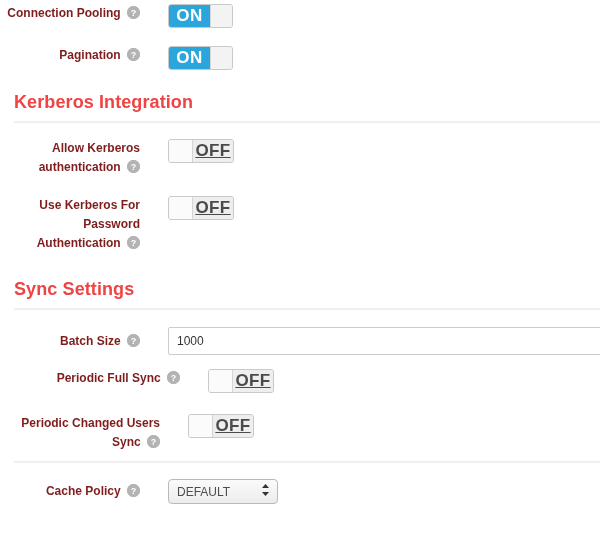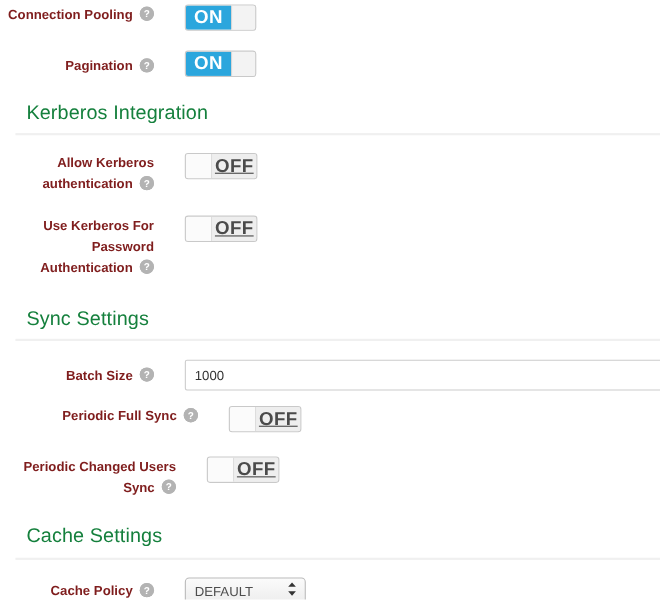--- a/index.html
+++ b/index.html
@@ -98,24 +98,24 @@
   }
   .toggle.off .seg-text {
     width: 40px;
     background: #eeeeee;
     color: #4a4a4a;
     text-decoration: underline;
   }
 
   
   .section-header {
-    padding-left: 24px;
+    padding-left: 14px;
     font-size: 18px;
-    font-weight: normal;
-    color: #15803d;
+    font-weight: bold;
+    color: #ef4444;
     letter-spacing: 0.1px;
   }
   .section-rule {
     height: 2px;
     background: #f0f0f0;
     margin-left: 14px;
   }
 
   
   .text-input {
@@ -176,21 +176,21 @@
       </span>
     </div>
     <div class="field-col">
       <div class="toggle on">
         <span class="seg seg-text">ON</span>
         <span class="seg seg-handle"></span>
       </div>
     </div>
   </div>
 
-  <div class="form-row" style="margin-top:18px;align-items:flex-end;">
+  <div class="form-row" style="margin-top:18px;">
     <div class="label-col">
       <span>Pagination</span>
       <span class="help-icon">
         <svg width="13" height="13" viewBox="0 0 13 13" aria-hidden="true">
           <circle cx="6.5" cy="6.5" r="6.5" fill="#b3b3b3"></circle>
           <text x="6.5" y="9.7" font-size="9" font-family="Liberation Sans, sans-serif" font-weight="bold" fill="#ffffff" text-anchor="middle">?</text>
         </svg>
       </span>
     </div>
     <div class="field-col">
@@ -287,21 +287,20 @@
       </span>
     </div>
     <div class="field-col">
       <div class="toggle off">
         <span class="seg seg-handle"></span>
         <span class="seg seg-text">OFF</span>
       </div>
     </div>
   </div>
 
-  <div class="section-header" style="margin-top:24px;">Cache Settings</div>
   <div class="section-rule" style="margin-top:9px;"></div>
 
   <div class="form-row" style="margin-top:16px;">
     <div class="label-col" style="line-height:25px;">
       <span>Cache Policy</span>
       <span class="help-icon">
         <svg width="13" height="13" viewBox="0 0 13 13" aria-hidden="true">
           <circle cx="6.5" cy="6.5" r="6.5" fill="#b3b3b3"></circle>
           <text x="6.5" y="9.7" font-size="9" font-family="Liberation Sans, sans-serif" font-weight="bold" fill="#ffffff" text-anchor="middle">?</text>
         </svg>

